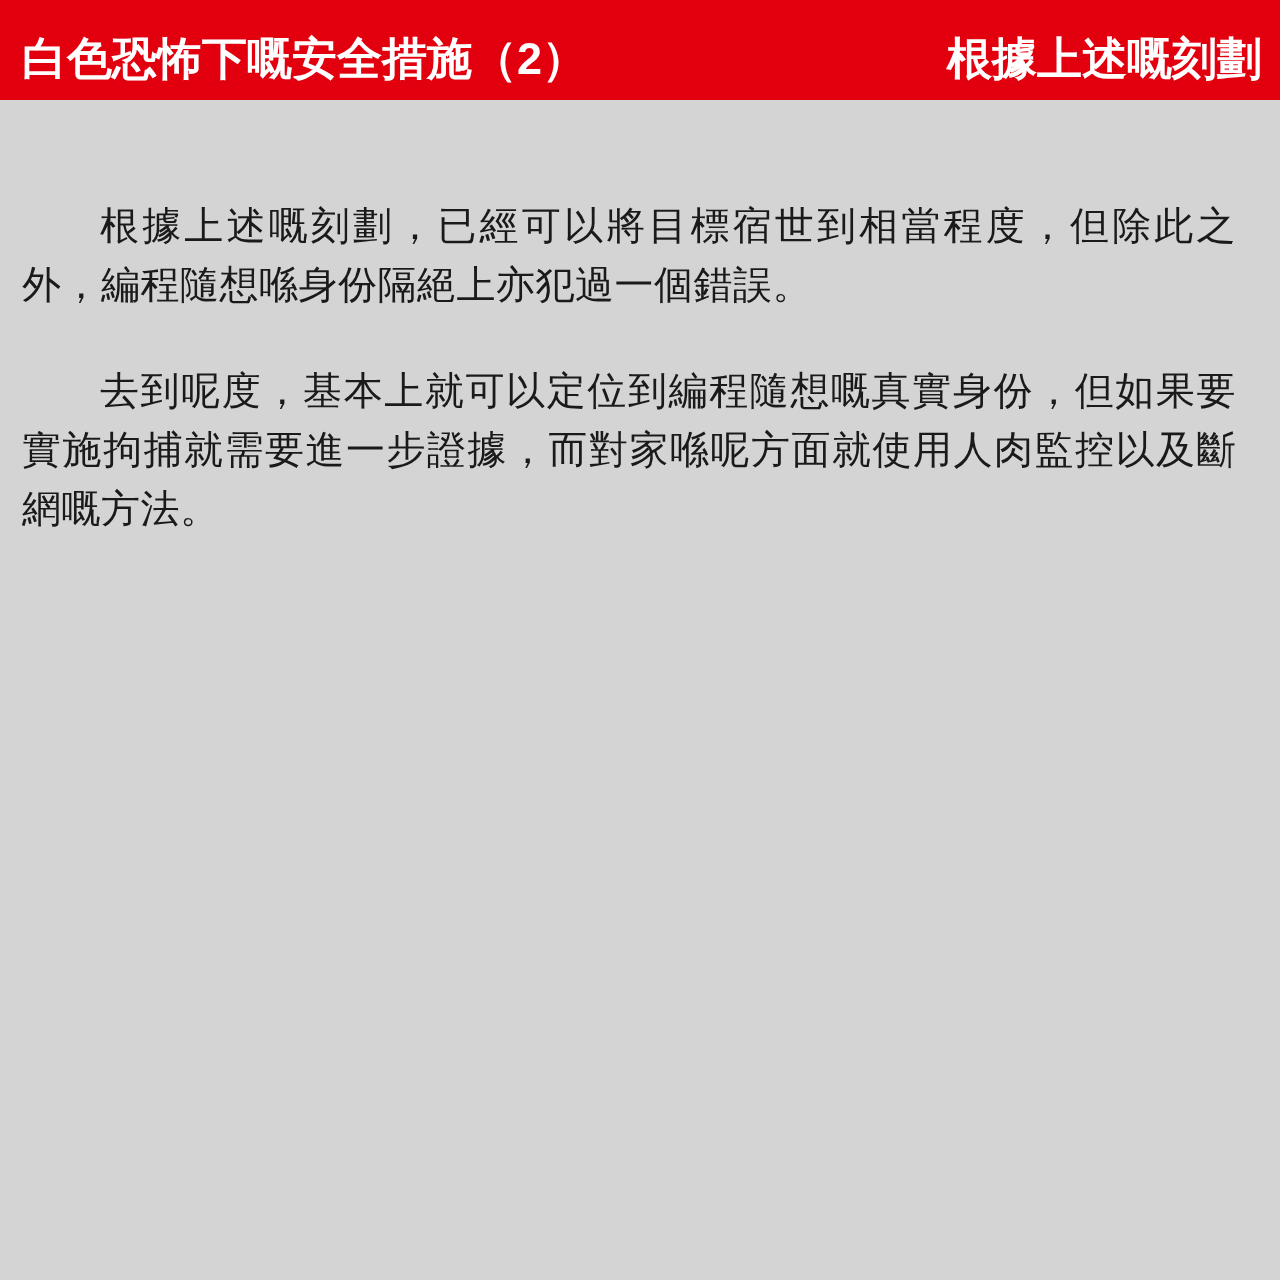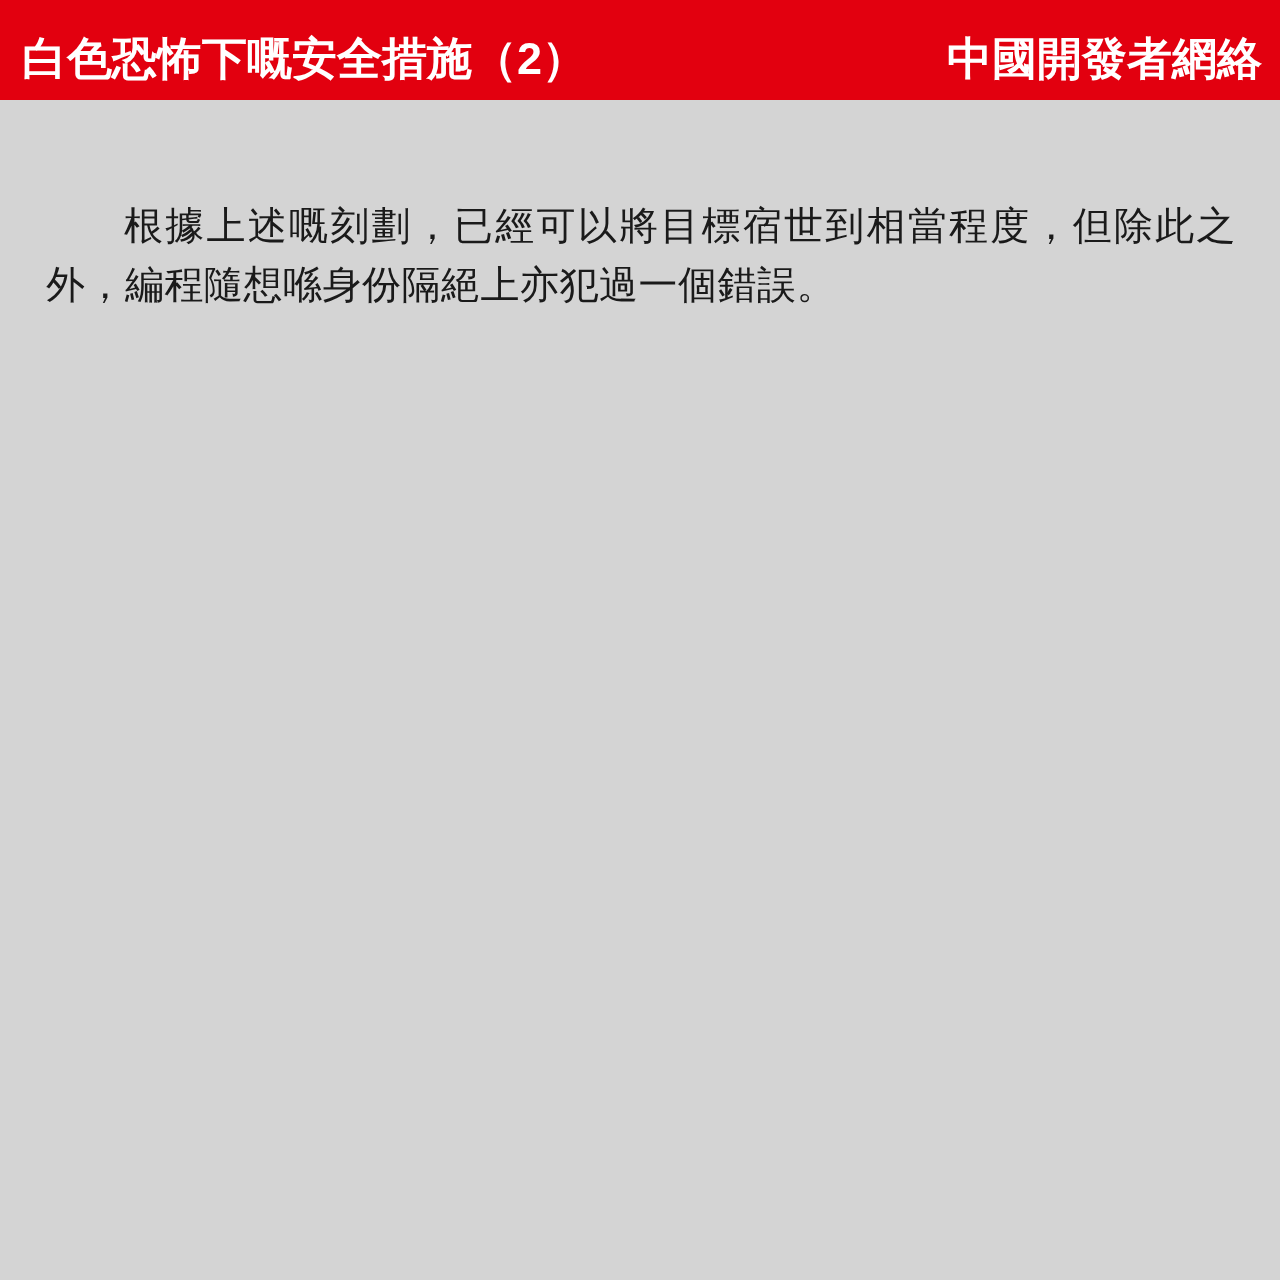--- a/index.html
+++ b/index.html
@@ -48,21 +48,21 @@
     font-size: 45px;
     font-weight: bold;
     letter-spacing: 0px;
     line-height: 1;
     white-space: nowrap;
   }
 
   
   .body-area {
     flex: 1 1 auto;
-    padding: 96px 44px 0 46px;
+    padding: 96px 44px 0 22px;
     box-sizing: border-box;
   }
   .paragraph {
     color: #1a1a1a;
     font-size: 39px;
     line-height: 1.52;
     text-align: justify;
     text-indent: 2em;
     margin: 0 0 46px 0;
     letter-spacing: 0.5px;
@@ -72,20 +72,21 @@
     margin-bottom: 0;
   }
 </style>
 </head>
 <body>
 
 <div class="poster">
 
   <div class="header-bar">
     <div class="header-title">白色恐怖下嘅安全措施（2）</div>
-    <div class="header-subtitle">中國開發者網絡</div>
+    <div class="header-subtitle">根據上述嘅刻劃</div>
   </div>
 
   <div class="body-area">
     <p class="paragraph">根據上述嘅刻劃，已經可以將目標宿世到相當程度，但除此之外，編程隨想喺身份隔絕上亦犯過一個錯誤。</p>
+    <p class="paragraph">去到呢度，基本上就可以定位到編程隨想嘅真實身份，但如果要實施拘捕就需要進一步證據，而對家喺呢方面就使用人肉監控以及斷網嘅方法。</p>
   </div>
 
 </div>
 
 </body></html>

